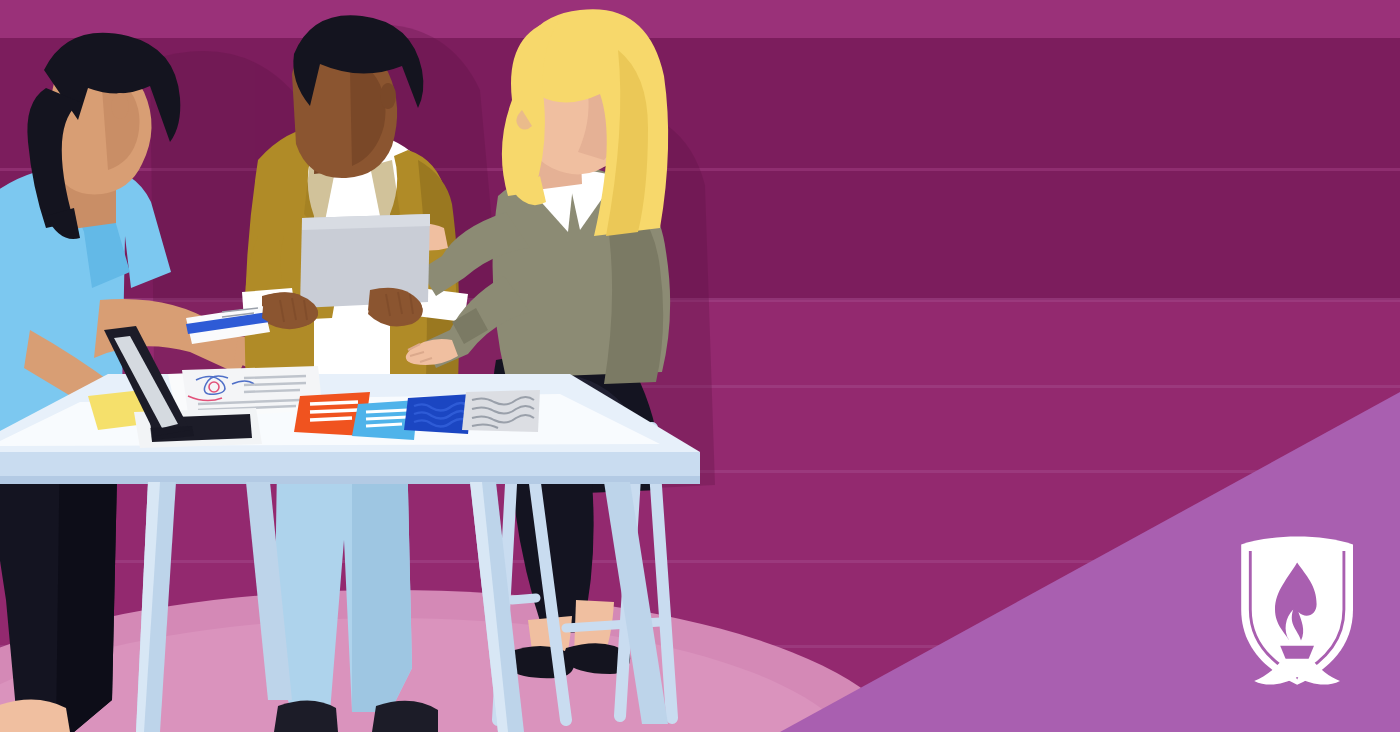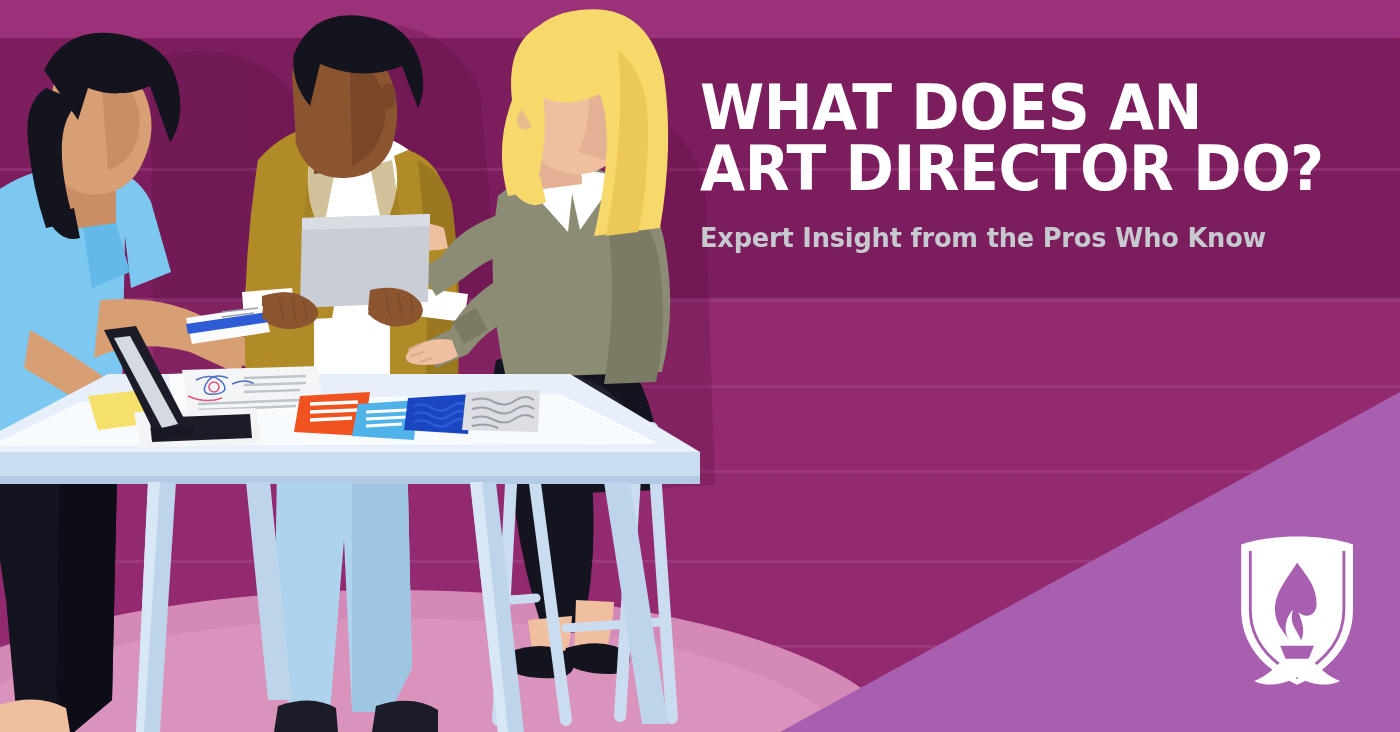--- a/index.html
+++ b/index.html
@@ -357,21 +357,14 @@
                C40,70 48,74 50,82
                C54,74 50,66 48,60
                C54,66 62,62 62,54
                C62,40 54,32 47,22 Z" fill="#A95FB0"></path>
 
       <path d="M34,86 L60,86 L55,98 L47,112 L39,98 Z" fill="#A95FB0"></path>
       <path d="M36,96 C30,104 22,110 14,113 C24,118 36,116 47,110 C58,116 70,118 80,113 C72,110 64,104 58,96 Z" fill="#FFFFFF"></path>
     </g>
   </svg>
 
-  <div id="text-block">
-    <div id="headline">
-      <span class="hl-line">WHAT DOES AN</span>
-      <span class="hl-line">ART DIRECTOR DO?</span>
-    </div>
-    <div id="subhead">Expert Insight from the Pros Who Know</div>
-  </div>
 
 </div>
 
 </body></html>

